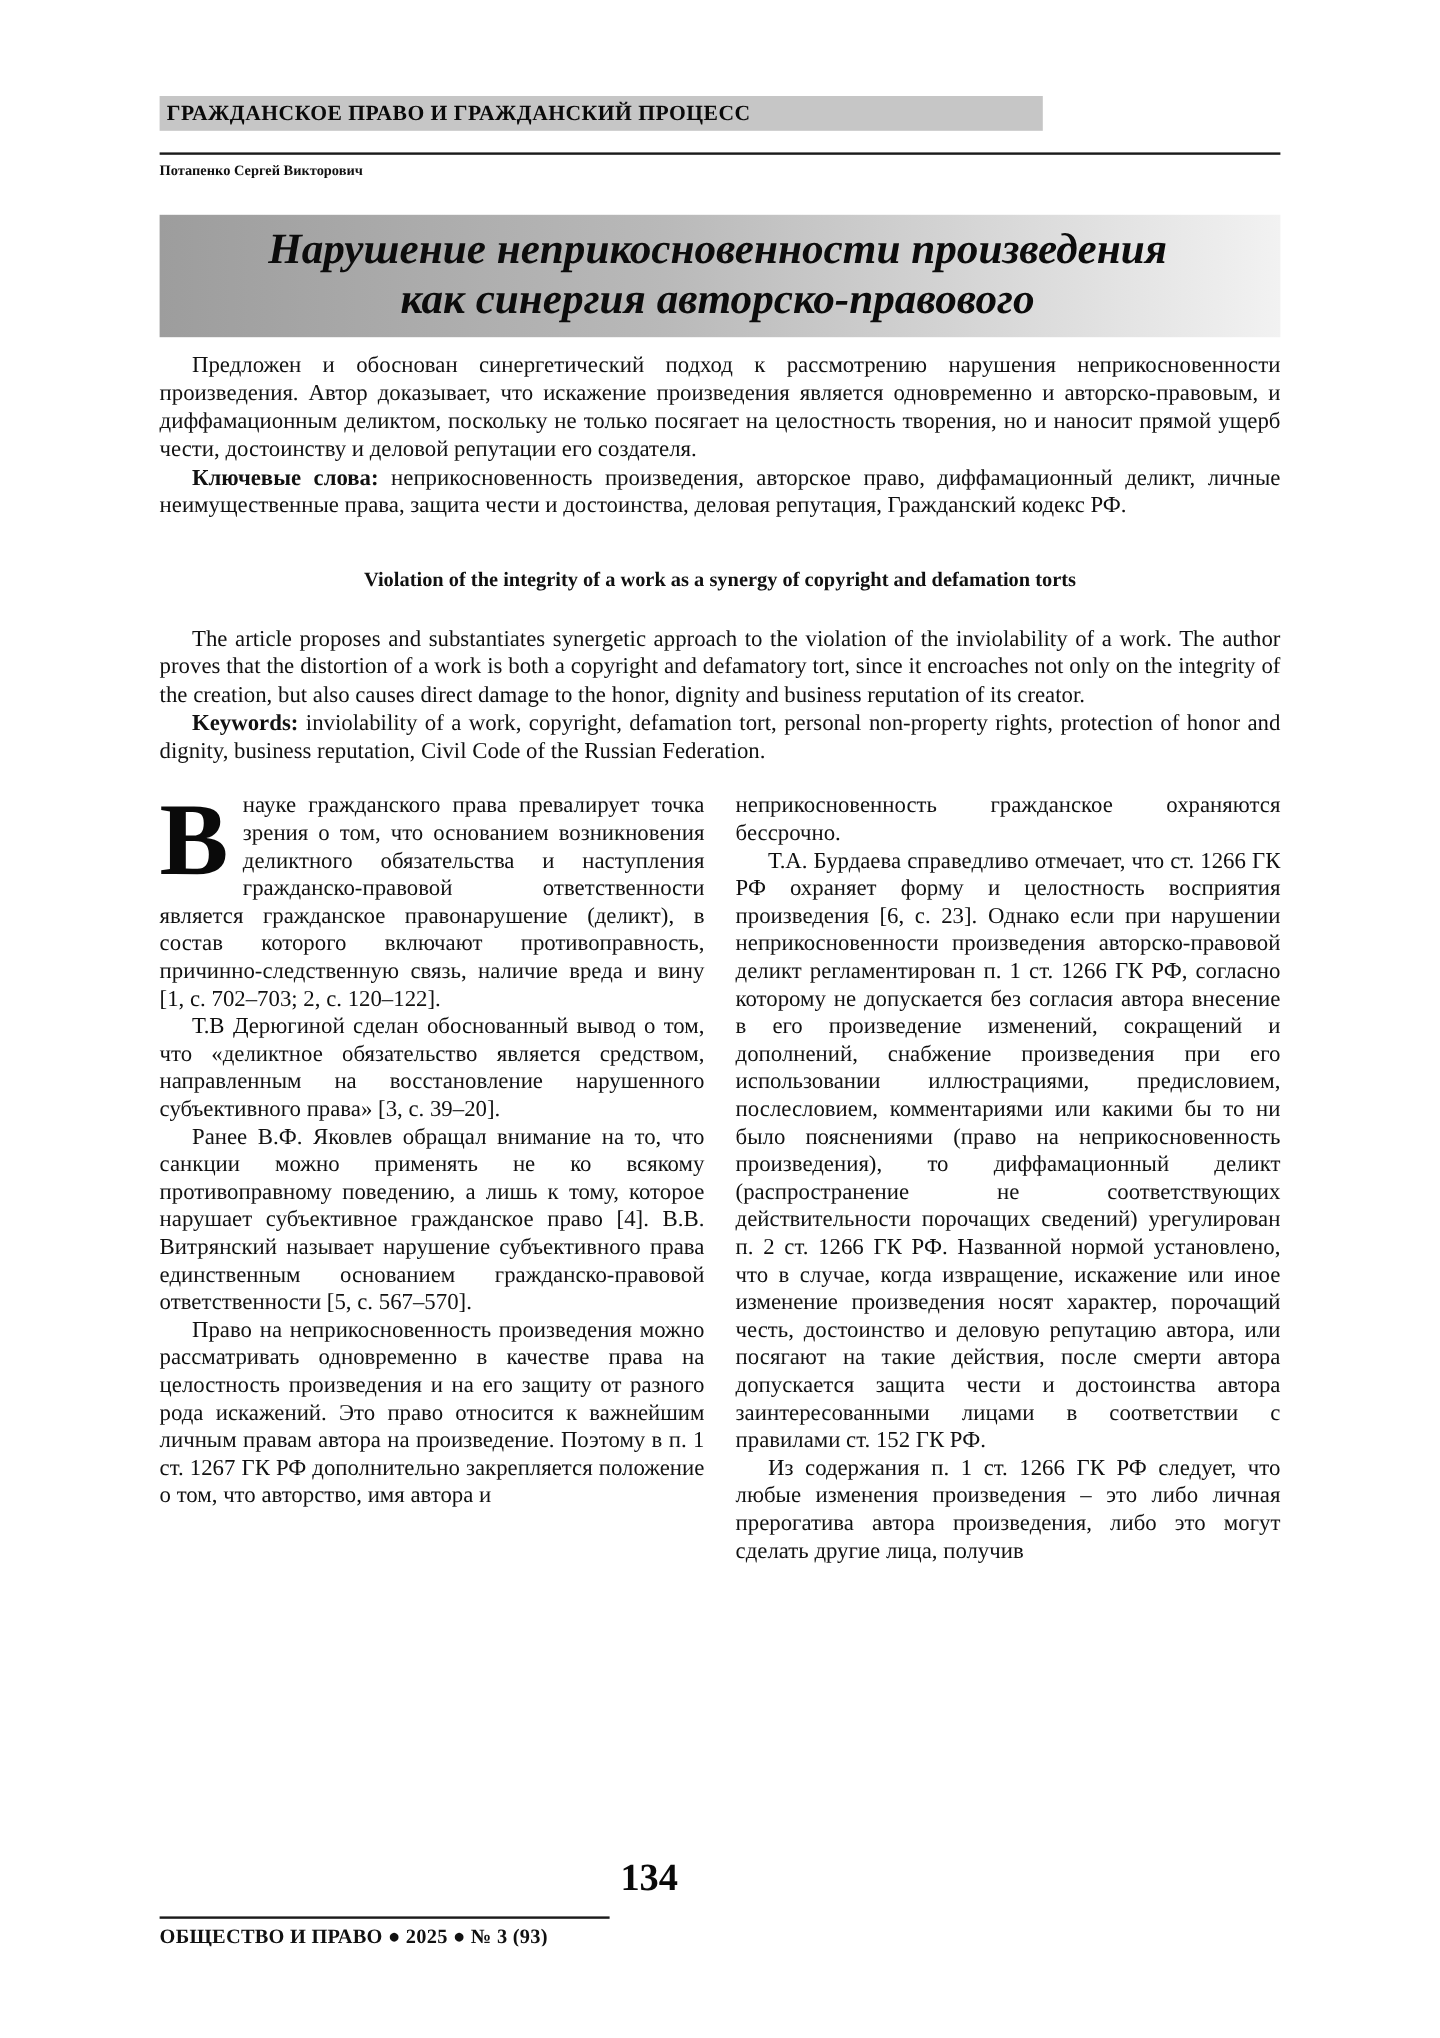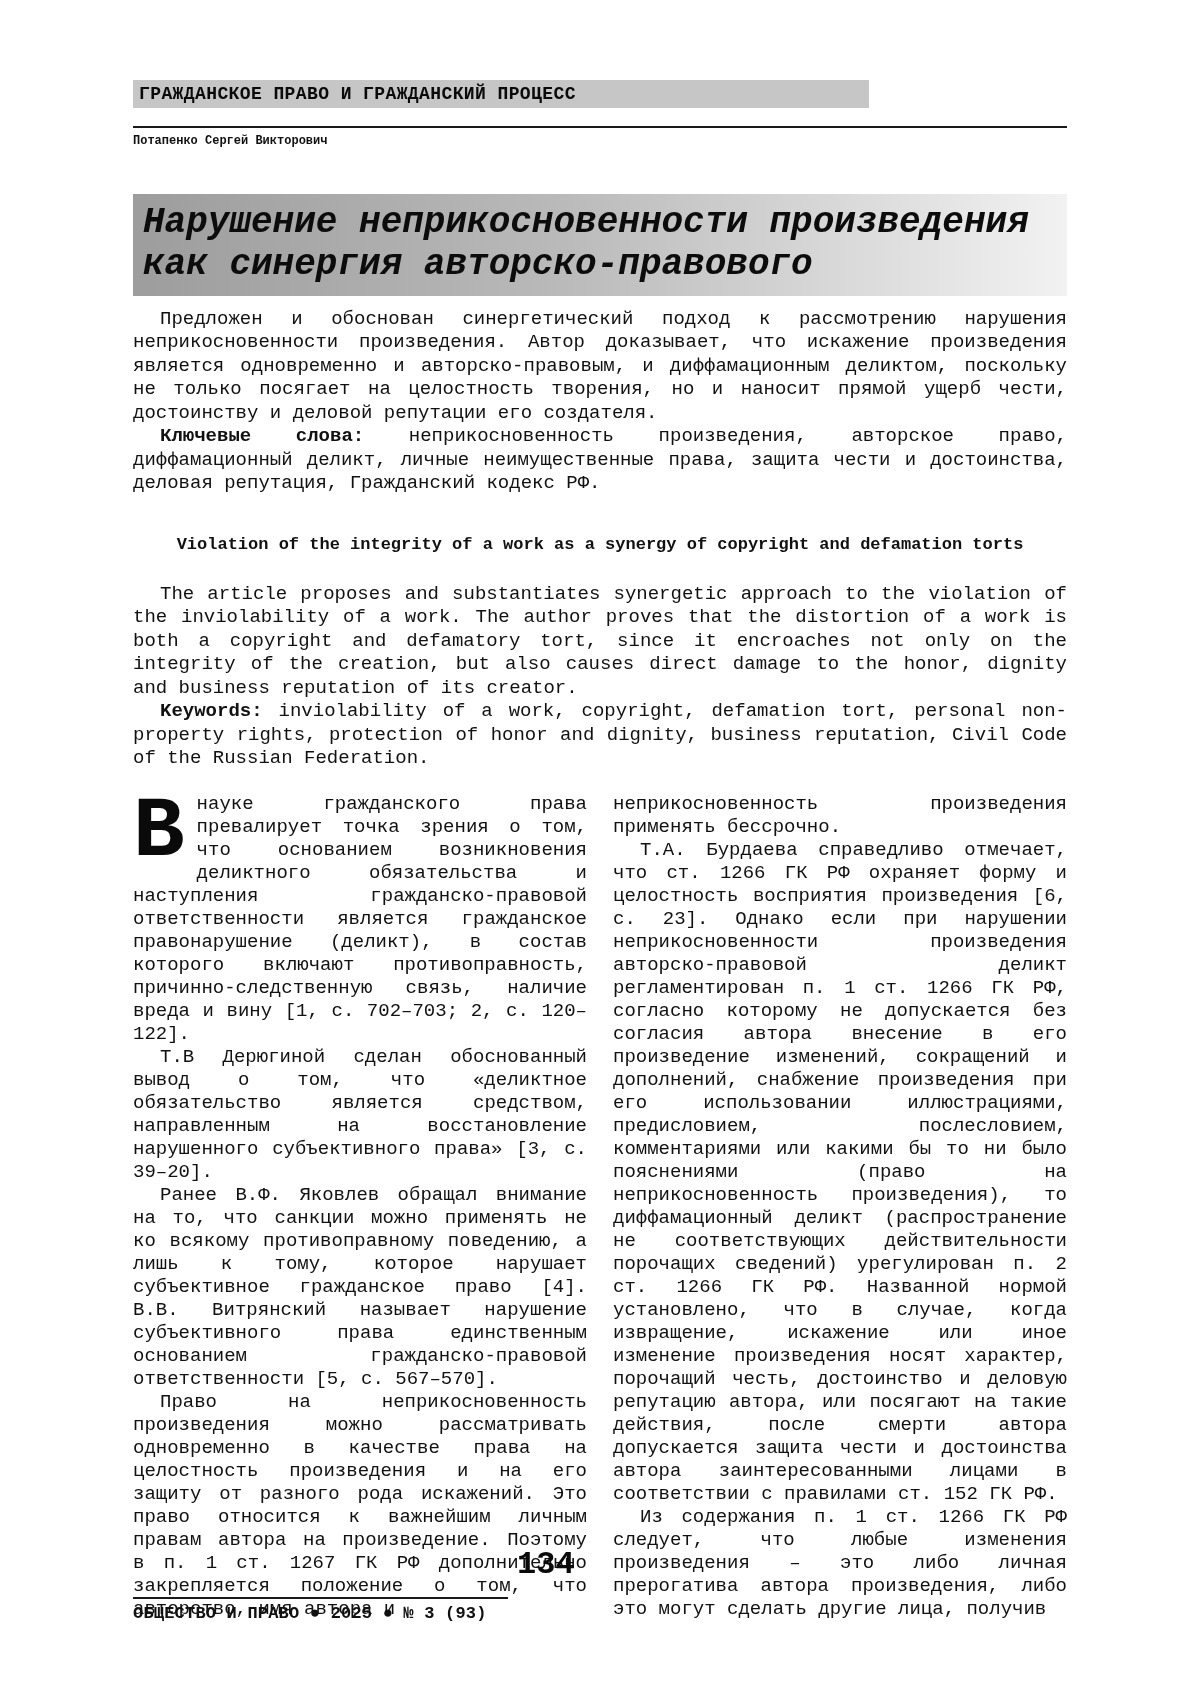--- a/index.html
+++ b/index.html
@@ -1,20 +1,20 @@
 <!DOCTYPE html>
 <html lang="ru"><head>
 <meta charset="utf-8">
 <style>
   html,body{margin:0;padding:0;background:#ffffff;}
   .page{
     position:relative;
     width:1200px;height:1622px;
     background:#ffffff;
-    font-family:Liberation Mono, monospace;
+    font-family:Liberation Serif, serif;
     color:#111;
     overflow:hidden;
   }
   .content{
     position:absolute;
     left:133px; right:133px; top:80px;
   }
   .section-bar{
     display:inline-block;
     background:#c6c6c6;
@@ -29,23 +29,24 @@
     border:none;
     border-top:2px solid #1a1a1a;
     margin:18px 0 6px 0;
   }
   .author{
     font-weight:bold;
     font-size:12px;
     margin:0 0 0 0;
   }
   .title-block{
-    margin-top:46px;
+    margin-top:29px;
     background:linear-gradient(90deg,#9d9d9d 0%,#b9b9b9 45%,#d8d8d8 75%,#f2f2f2 100%);
     padding:8px 14px 10px 10px;
+    text-align:center;
   }
   .title-line{
     font-style:italic;
     font-weight:bold;
     font-size:36px;
     line-height:1.16;
     color:#0c0c0c;
   }
   .para{
     margin:0;
@@ -145,21 +146,21 @@
     </div>
 
     <div class="columns">
       <div class="col">
         <p class="para"><span class="dropcap">В</span><span>науке гражданского права превалирует точка зрения о том, что основанием возникновения деликтного обязательства и наступления гражданско-правовой ответственности является гражданское правонарушение (деликт), в состав которого включают противоправность, причинно-следственную связь, наличие вреда и вину [1, с. 702–703; 2, с. 120–122].</span></p>
         <p class="para indent">Т.В Дерюгиной сделан обоснованный вывод о том, что «деликтное обязательство является средством, направленным на восстановление нарушенного субъективного права» [3, с. 39–20].</p>
         <p class="para indent">Ранее В.Ф. Яковлев обращал внимание на то, что санкции можно применять не ко всякому противоправному поведению, а лишь к тому, которое нарушает субъективное гражданское право [4]. В.В. Витрянский называет нарушение субъективного права единственным основанием гражданско-правовой ответственности [5, с. 567–570].</p>
         <p class="para indent">Право на неприкосновенность произведения можно рассматривать одновременно в качестве права на целостность произведения и на его защиту от разного рода искажений. Это право относится к важнейшим личным правам автора на произведение. Поэтому в п. 1 ст. 1267 ГК РФ дополнительно закрепляется положение о том, что авторство, имя автора и</p>
       </div>
       <div class="col">
-        <p class="para">неприкосновенность произведения применять бессрочно.</p>
+        <p class="para">неприкосновенность гражданское охраняются бессрочно.</p>
         <p class="para indent">Т.А. Бурдаева справедливо отмечает, что ст. 1266 ГК РФ охраняет форму и целостность восприятия произведения [6, с. 23]. Однако если при нарушении неприкосновенности произведения авторско-правовой деликт регламентирован п. 1 ст. 1266 ГК РФ, согласно которому не допускается без согласия автора внесение в его произведение изменений, сокращений и дополнений, снабжение произведения при его использовании иллюстрациями, предисловием, послесловием, комментариями или какими бы то ни было пояснениями (право на неприкосновенность произведения), то диффамационный деликт (распространение не соответствующих действительности порочащих сведений) урегулирован п. 2 ст. 1266 ГК РФ. Названной нормой установлено, что в случае, когда извращение, искажение или иное изменение произведения носят характер, порочащий честь, достоинство и деловую репутацию автора, или посягают на такие действия, после смерти автора допускается защита чести и достоинства автора заинтересованными лицами в соответствии с правилами ст. 152 ГК РФ.</p>
         <p class="para indent">Из содержания п. 1 ст. 1266 ГК РФ следует, что любые изменения произведения – это либо личная прерогатива автора произведения, либо это могут сделать другие лица, получив</p>
       </div>
     </div>
 
   </div>
 
   <div class="footer">
     <div class="page-number">134</div>
     <hr class="footer-rule">

